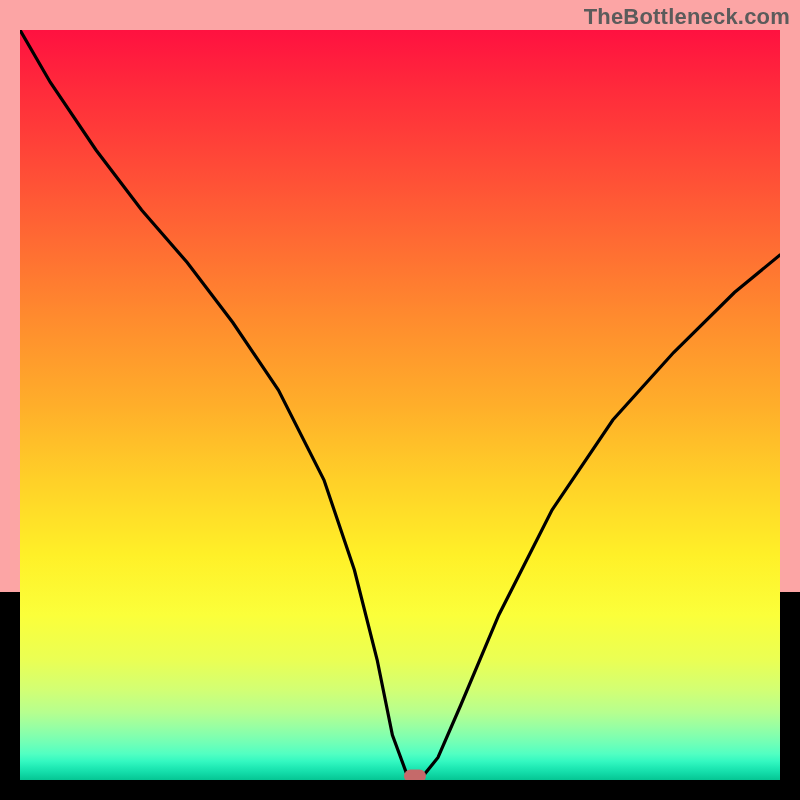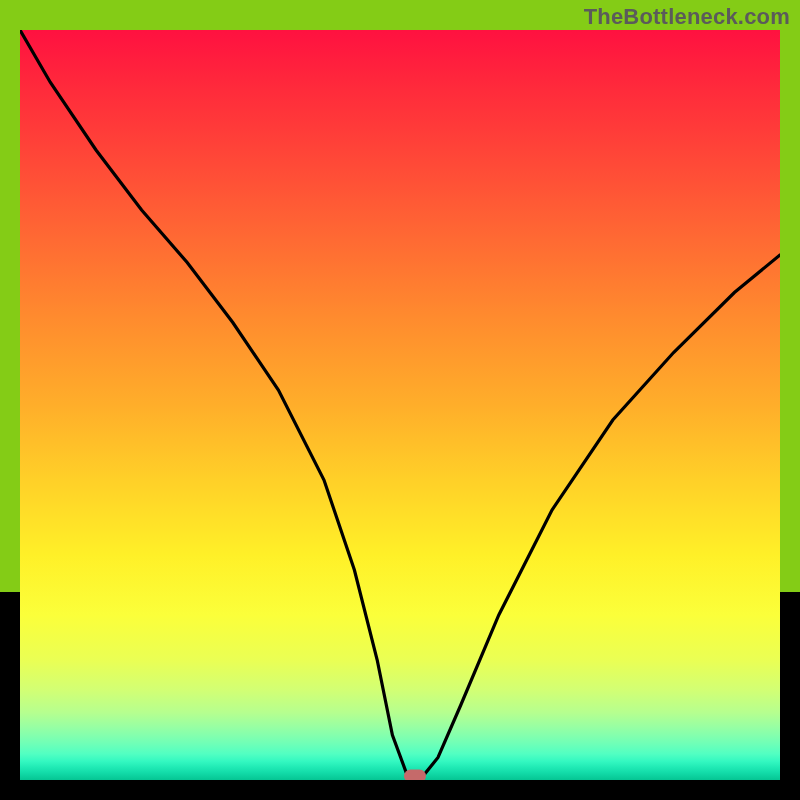--- a/index.html
+++ b/index.html
@@ -1,21 +1,21 @@
 <!DOCTYPE html>
 <html><head>
 <meta charset="utf-8">
 <style>
   * { margin: 0; padding: 0; box-sizing: border-box; }
   html, body { width: 800px; height: 800px; overflow: hidden; background: #000; }
   .stage {
     position: relative;
     width: 800px;
     height: 592px;
-    background: #84cc16;
+    background: #fca5a5;
   }
   .watermark {
     position: absolute;
     top: 4px;
     right: 10px;
     font-family: Arial, Helvetica, sans-serif;
     font-size: 22px;
     font-weight: 600;
     color: #5b5b5b;
     letter-spacing: 0.2px;

